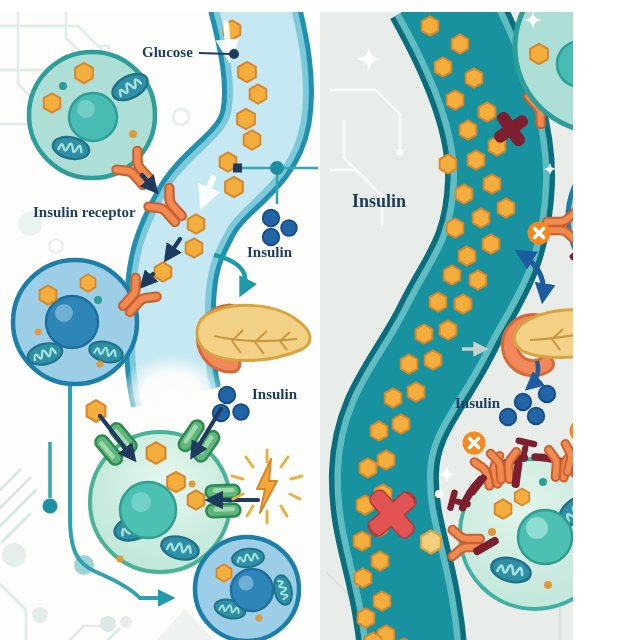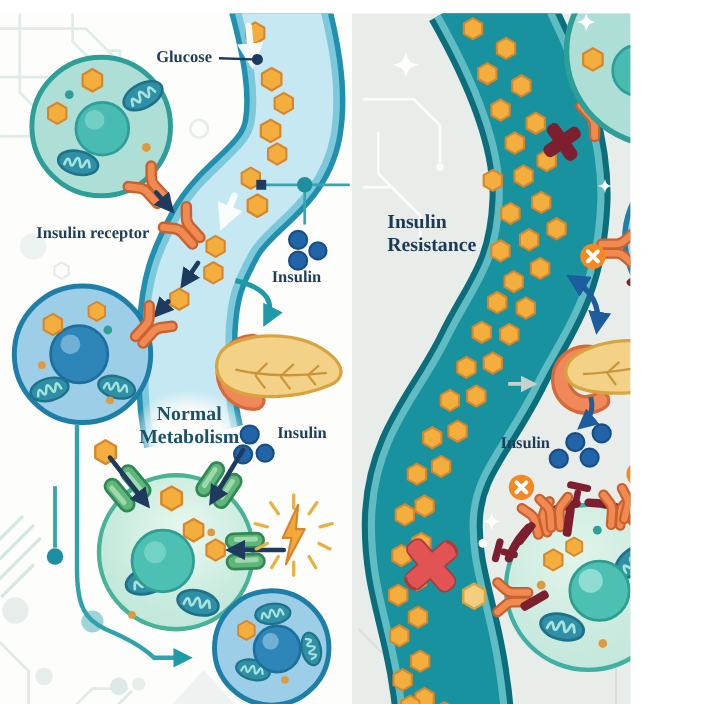--- a/index.html
+++ b/index.html
@@ -423,23 +423,18 @@
     <use href="#spark" transform="translate(533,8) scale(0.8)"></use>
     <use href="#spark" transform="translate(550,157) scale(0.6)"></use>
     <use href="#spark" transform="translate(447,462) scale(0.75)"></use>
     <circle cx="439" cy="482" r="4"></circle>
   </g>
 </svg>
 
 <div class="lbl" style="left:142px;top:32px;">Glucose</div>
 <div class="lbl" style="left:33px;top:192px;text-align:center;">Insulin receptor</div>
 <div class="lbl" style="left:247px;top:232px;">Insulin</div>
-<div class="title t-left" style="left:97px;top:354px;width:150px;text-align:center;">
-  <span class="tl">Normal</span>
-  <span class="tl">Metabolism</span>
-</div>
 <div class="lbl" style="left:252px;top:374px;">Insulin</div>
 <div class="title t-right" style="left:352px;top:179px;">
   <span class="tl">Insulin</span>
-  <span class="tl">Resistance</span>
 </div>
 <div class="lbl" style="left:455px;top:383px;">Insulin</div>
 </div>
 
 </body></html>

